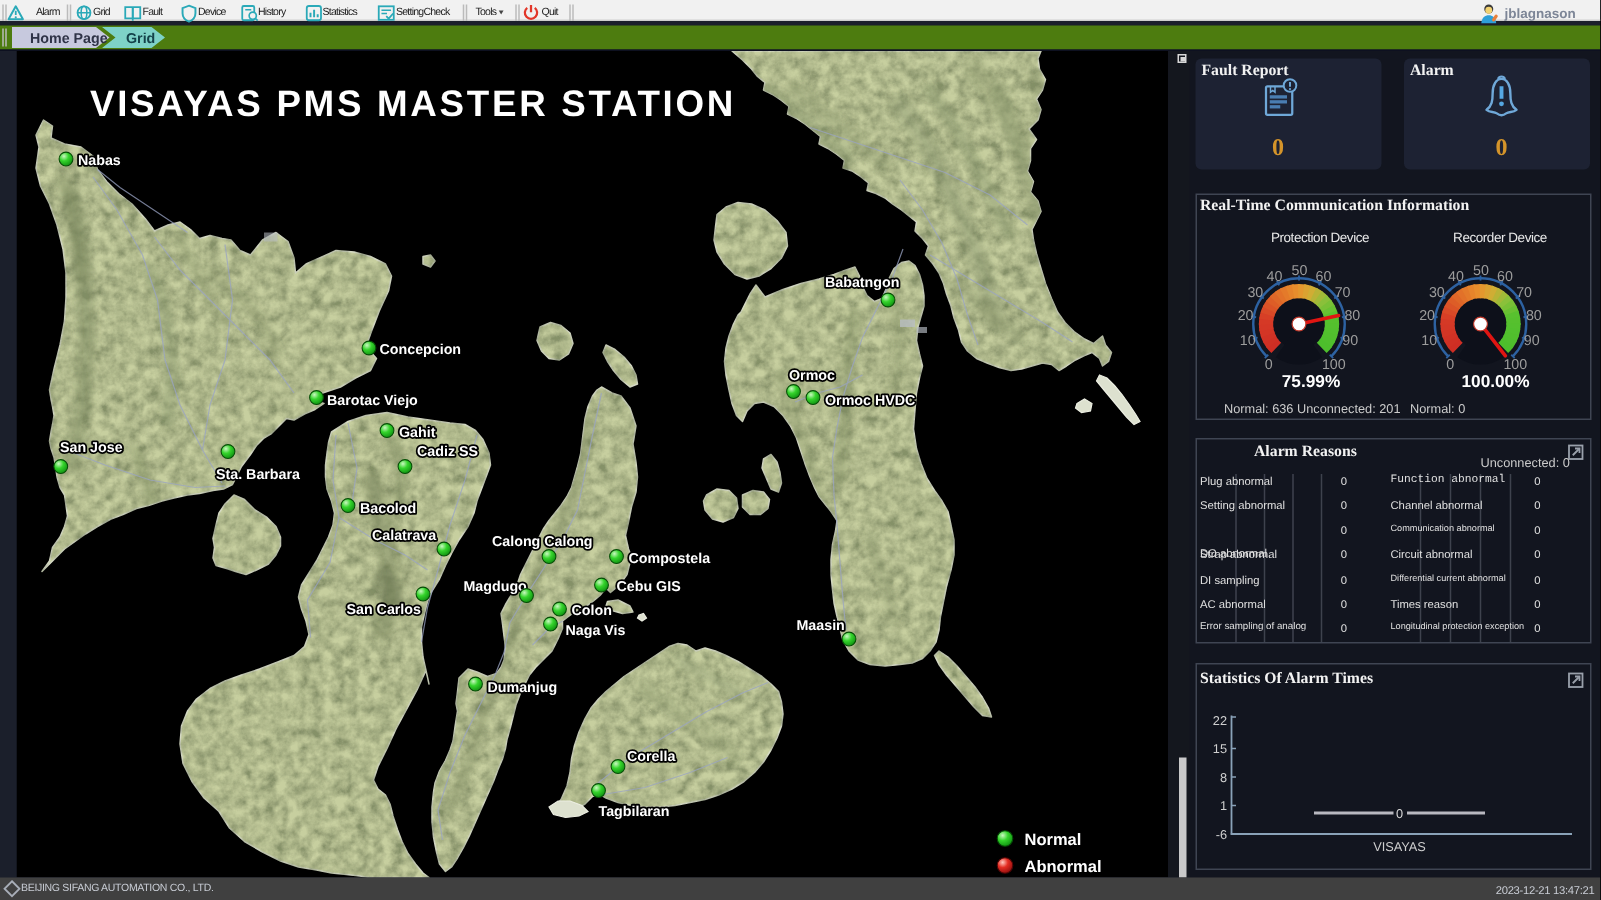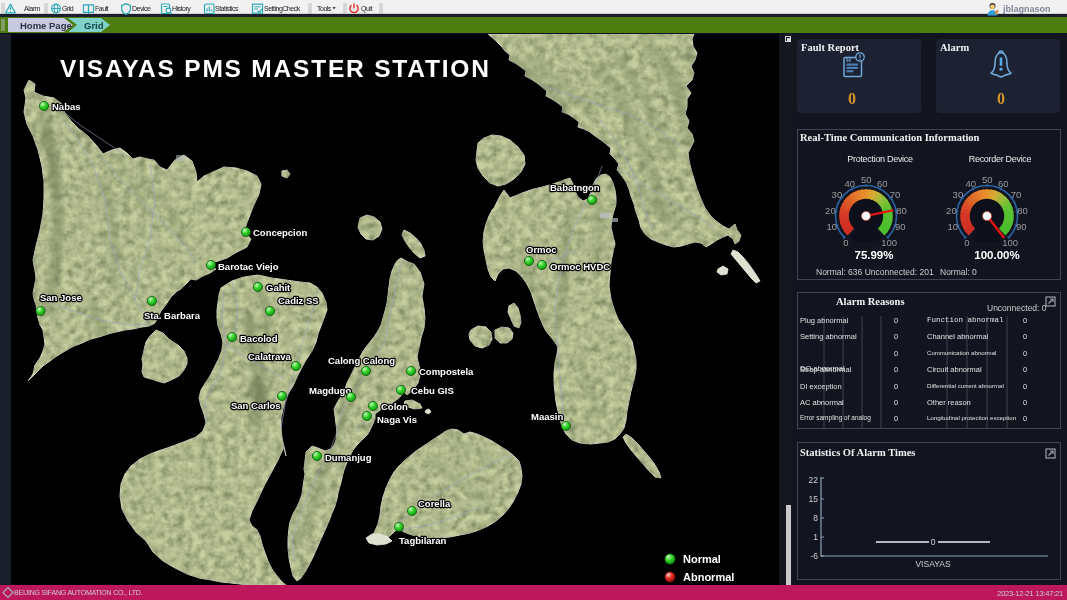--- a/index.html
+++ b/index.html
@@ -434,32 +434,32 @@
     <div style="position:absolute;left:927px;top:332px;font-size:7.5px;color:#e0e0e0;font-family:'Liberation Sans',sans-serif;white-space:nowrap;">Channel abnormal</div>
     <div style="position:absolute;left:1019px;top:332px;width:12px;text-align:center;font-size:7.5px;color:#e0e0e0;font-family:'Liberation Sans',sans-serif;">0</div>
     <div style="position:absolute;left:800px;top:349px;font-size:7.5px;color:#e0e0e0;font-family:Liberation Sans, sans-serif;white-space:nowrap;margin-top:15px;">DO abnormal</div>
     <div style="position:absolute;left:890px;top:349px;width:12px;text-align:center;font-size:7.5px;color:#e0e0e0;font-family:'Liberation Sans',sans-serif;">0</div>
     <div style="position:absolute;left:927px;top:349px;font-size:6.1px;color:#e0e0e0;font-family:'Liberation Sans',sans-serif;white-space:nowrap;">Communication abnormal</div>
     <div style="position:absolute;left:1019px;top:349px;width:12px;text-align:center;font-size:7.5px;color:#e0e0e0;font-family:'Liberation Sans',sans-serif;">0</div>
     <div style="position:absolute;left:800px;top:365px;font-size:7.5px;color:#e0e0e0;font-family:'Liberation Sans',sans-serif;white-space:nowrap;">Strap abnormal</div>
     <div style="position:absolute;left:890px;top:365px;width:12px;text-align:center;font-size:7.5px;color:#e0e0e0;font-family:'Liberation Sans',sans-serif;">0</div>
     <div style="position:absolute;left:927px;top:365px;font-size:7.5px;color:#e0e0e0;font-family:'Liberation Sans',sans-serif;white-space:nowrap;text-align:center;">Circuit abnormal</div>
     <div style="position:absolute;left:1019px;top:365px;width:12px;text-align:center;font-size:7.5px;color:#e0e0e0;font-family:'Liberation Sans',sans-serif;">0</div>
-    <div style="position:absolute;left:800px;top:382px;font-size:7.5px;color:#e0e0e0;font-family:'Liberation Sans',sans-serif;white-space:nowrap;">DI exception</div>
+    <div style="position:absolute;left:800px;top:382px;font-size:7.5px;color:#e0e0e0;font-family:'Liberation Sans',sans-serif;white-space:nowrap;">DI sampling</div>
     <div style="position:absolute;left:890px;top:382px;width:12px;text-align:center;font-size:7.5px;color:#e0e0e0;font-family:'Liberation Sans',sans-serif;">0</div>
     <div style="position:absolute;left:927px;top:382px;font-size:6.1px;color:#e0e0e0;font-family:'Liberation Sans',sans-serif;white-space:nowrap;">Differential current abnormal</div>
     <div style="position:absolute;left:1019px;top:382px;width:12px;text-align:center;font-size:7.5px;color:#e0e0e0;font-family:'Liberation Sans',sans-serif;">0</div>
     <div style="position:absolute;left:800px;top:398px;font-size:7.5px;color:#e0e0e0;font-family:'Liberation Sans',sans-serif;white-space:nowrap;">AC abnormal</div>
     <div style="position:absolute;left:890px;top:398px;width:12px;text-align:center;font-size:7.5px;color:#e0e0e0;font-family:'Liberation Sans',sans-serif;">0</div>
-    <div style="position:absolute;left:927px;top:398px;font-size:7.5px;color:#e0e0e0;font-family:'Liberation Sans',sans-serif;white-space:nowrap;">Other reason</div>
+    <div style="position:absolute;left:927px;top:398px;font-size:7.5px;color:#e0e0e0;font-family:'Liberation Sans',sans-serif;white-space:nowrap;">Times reason</div>
     <div style="position:absolute;left:1019px;top:398px;width:12px;text-align:center;font-size:7.5px;color:#e0e0e0;font-family:'Liberation Sans',sans-serif;">0</div>
     <div style="position:absolute;left:800px;top:414px;font-size:6.5px;color:#e0e0e0;font-family:'Liberation Sans',sans-serif;white-space:nowrap;">Error sampling of analog</div>
     <div style="position:absolute;left:890px;top:414px;width:12px;text-align:center;font-size:7.5px;color:#e0e0e0;font-family:'Liberation Sans',sans-serif;">0</div>
     <div style="position:absolute;left:927px;top:414px;font-size:6.1px;color:#e0e0e0;font-family:'Liberation Sans',sans-serif;white-space:nowrap;">Longitudinal protection exception</div>
     <div style="position:absolute;left:1019px;top:414px;width:12px;text-align:center;font-size:7.5px;color:#e0e0e0;font-family:'Liberation Sans',sans-serif;">0</div>
     <div style="position:absolute;left:800px;top:447px;font-size:10.5px;font-weight:bold;color:#f2f2f2;font-family:'Liberation Serif',serif;">Statistics Of Alarm Times</div>
-<div style="position:absolute;left:0;top:585px;width:1067px;height:15px;background:#be185d;">
+<div style="position:absolute;left:0;top:585px;width:1067px;height:15px;background:#404040;">
       <svg width="16" height="15" style="position:absolute;left:0px;top:0">
         <path d="M8,2.5 L13,7.5 L8,12.5 L3,7.5 Z" fill="none" stroke="#a8aeb8" stroke-width="1.2"></path>
       </svg>
       <span style="position:absolute;left:14px;top:4px;font-size:7px;letter-spacing:-0.2px;color:#c8ccd4;font-family:Liberation Sans,sans-serif;">BEIJING SIFANG AUTOMATION CO., LTD.</span>
       <span style="position:absolute;right:4px;top:4px;font-size:7.5px;letter-spacing:-0.2px;color:#c8ccd4;font-family:Liberation Sans,sans-serif;">2023-12-21 13:47:21</span>
     </div>
 </div>
 </body></html>

